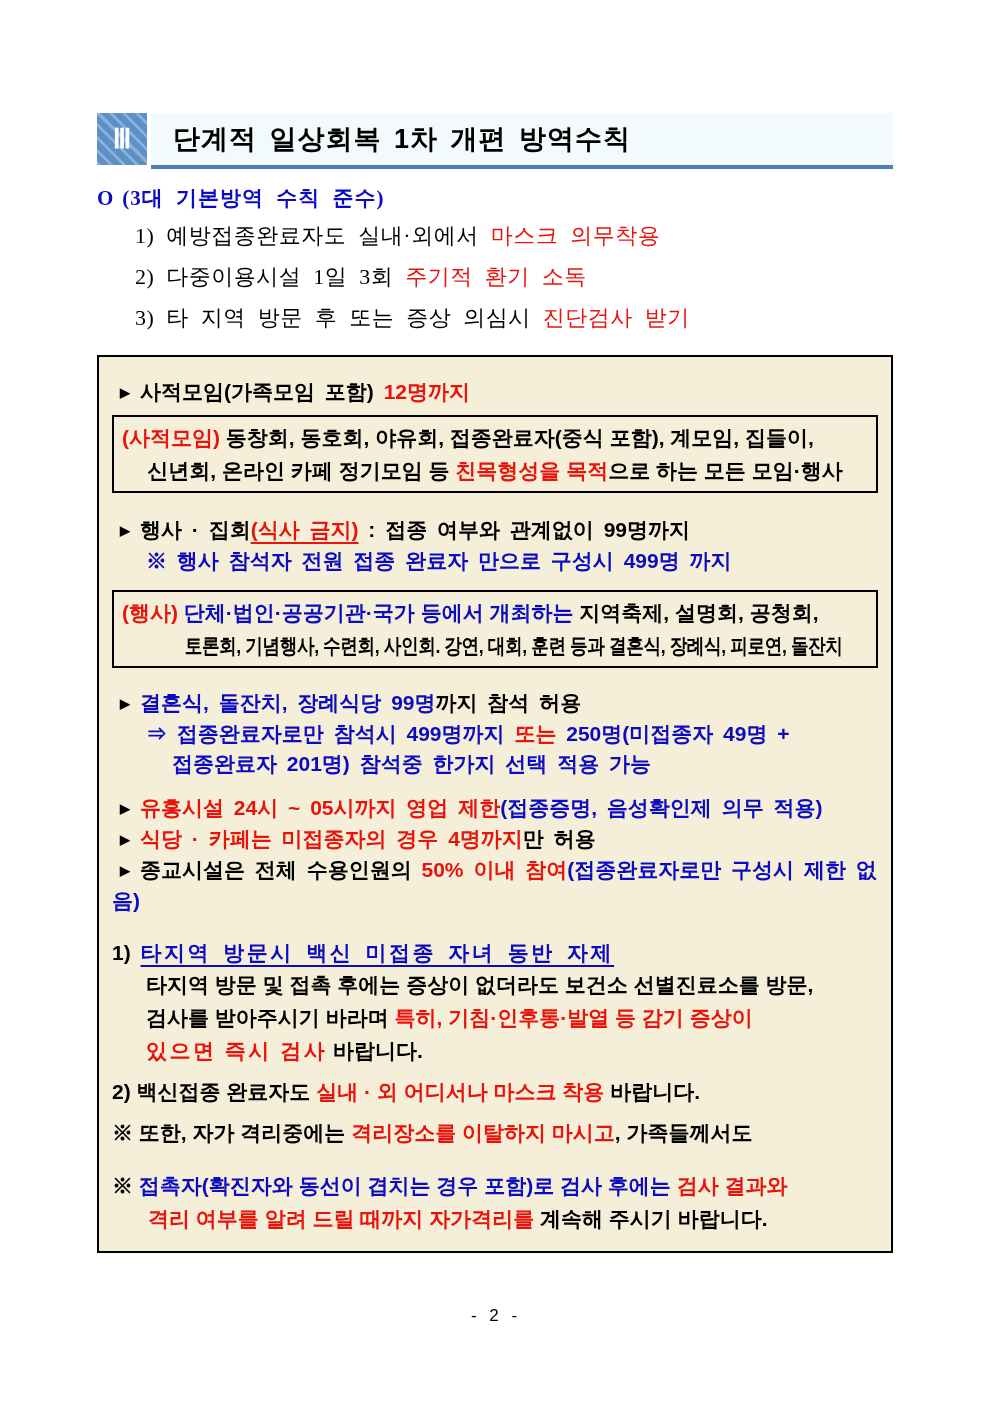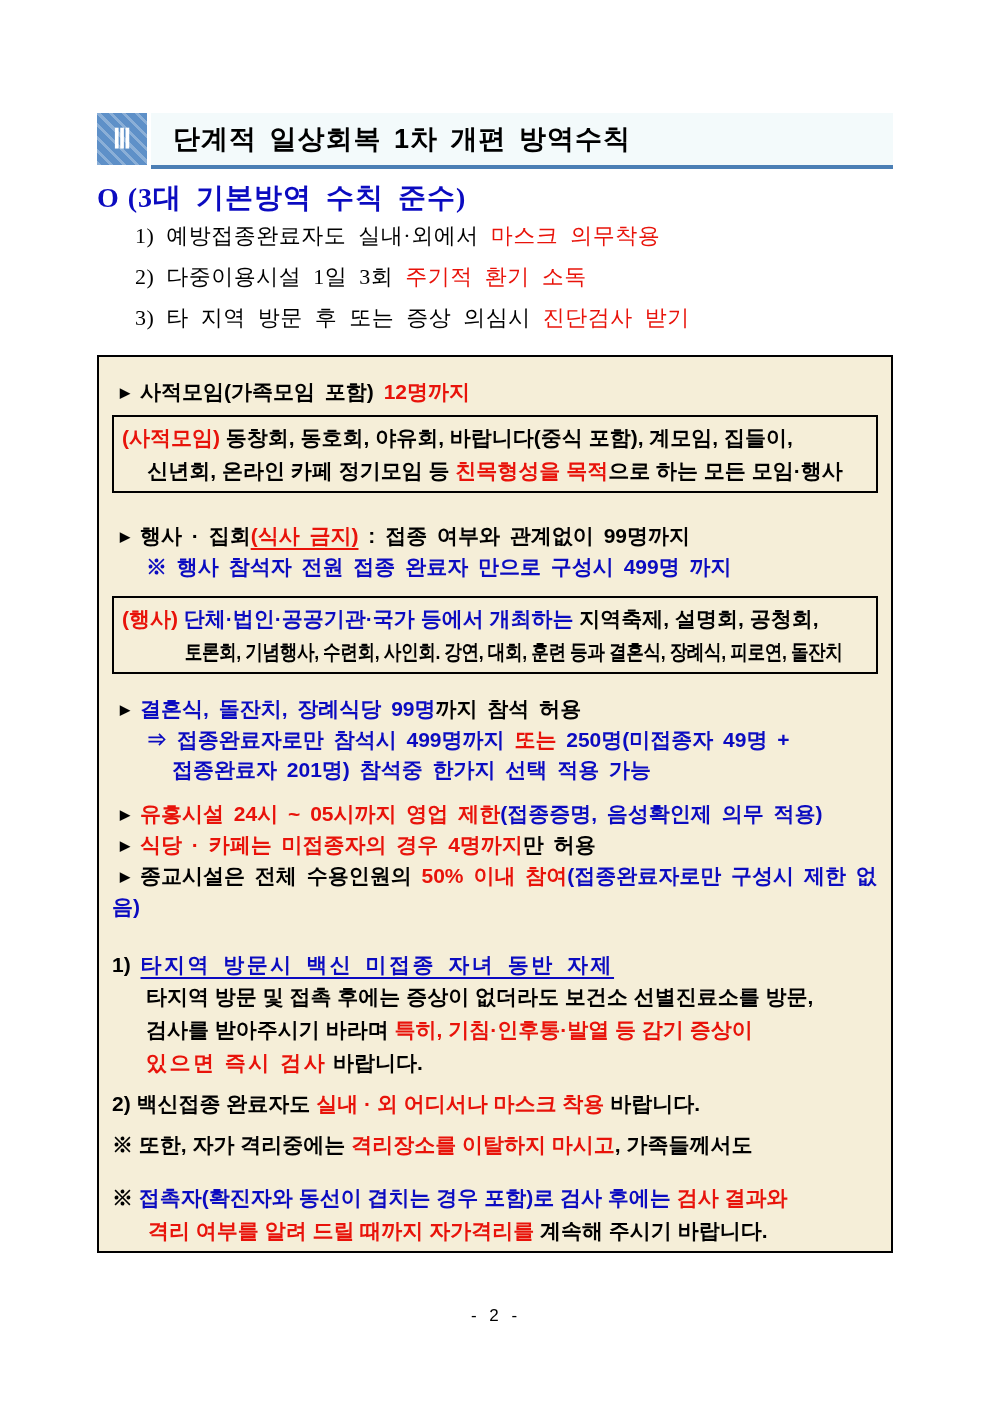--- a/index.html
+++ b/index.html
@@ -40,21 +40,21 @@
     border-bottom:4px solid var(--hdrline);
     display:flex;align-items:center;
   }
   .hdr-title{
     font-size:27px;font-weight:800;color:#000;
     padding-left:22px;letter-spacing:1px;word-spacing:4px;
   }
   
   .intro{position:absolute;left:97px;top:181px;width:800px;font-family:"Liberation Serif", serif;}
   .intro-head{
-    color:var(--blue);font-size:28px;font-weight:700;
+    color:var(--blue);font-size:21px;font-weight:700;
     letter-spacing:1px;word-spacing:6px;line-height:34px;
   }
   .intro-head .obullet{margin-right:8px;font-weight:700;}
   .intro-item{
     margin-left:38px;font-size:22px;line-height:41px;
     word-spacing:6px;letter-spacing:0.5px;color:#000;
   }
   
   .rulebox{
     position:absolute;left:97px;top:355px;width:796px;height:898px;
@@ -76,21 +76,21 @@
     line-height:33px;
     overflow:hidden;
   }
   .innerbox .cont{text-align:center;}
   .cond{
     display:inline-block;white-space:nowrap;
     transform:scaleX(0.84);transform-origin:center;
     letter-spacing:-0.5px;
   }
   .gap8{margin-top:8px;}  .gap14{margin-top:14px;}
-  .gap20{margin-top:20px;}  .gap22{margin-top:28px;}
+  .gap20{margin-top:20px;}  .gap22{margin-top:22px;}
   .gap6{margin-top:0;}
   .para{line-height:33px;}
   .hang{padding-left:36px;text-indent:-36px;}
   
   .sg.k{color:#000;}
   .sg.r{color:var(--red);}
   .sg.b{color:var(--blue);}
   .sg.bd{font-weight:800;}
   .sg.un{text-decoration:underline;text-underline-offset:5px;}
   .sg.ls2{letter-spacing:2.5px;}
@@ -124,21 +124,21 @@
     <div class="intro-item"><span class="sg k">3) 타 지역 방문 후 또는 증상 의심시 </span><span class="sg r">진단검사 받기</span></div>
   </div>
 
   <div class="rulebox">
 
     <div class="row">
       <span class="blt">▶</span><span><span class="sg k">사적모임(가족모임 포함) </span><span class="sg r">12명까지</span></span>
     </div>
 
     <div class="innerbox">
-      <div><span class="sg r">(사적모임)</span><span class="sg k"> 동창회, 동호회, 야유회, 바랍니다(중식 포함), 계모임, 집들이,</span></div>
+      <div><span class="sg r">(사적모임)</span><span class="sg k"> 동창회, 동호회, 야유회, 접종완료자(중식 포함), 계모임, 집들이,</span></div>
       <div class="cont"><span class="sg k">신년회, 온라인 카페 정기모임 등 </span><span class="sg r">친목형성을 목적</span><span class="sg k">으로 하는 모든 모임·행사</span></div>
     </div>
 
     <div class="row gap22">
       <span class="blt">▶</span><span><span class="sg k">행사 · 집회</span><span class="sg r bd un">(식사 금지)</span><span class="sg k"> : 접종 여부와 관계없이 99명까지</span></span>
     </div>
     <div class="row indent1 gap6"><span class="sg b">※ 행사 참석자 전원 접종 완료자 만으로 구성시 499명 까지</span></div>
 
     <div class="innerbox gap14">
       <div><span class="sg r">(행사)</span><span class="sg b"> 단체·법인·공공기관·국가 등에서 개최하는 </span><span class="sg k">지역축제, 설명회, 공청회,</span></div>

